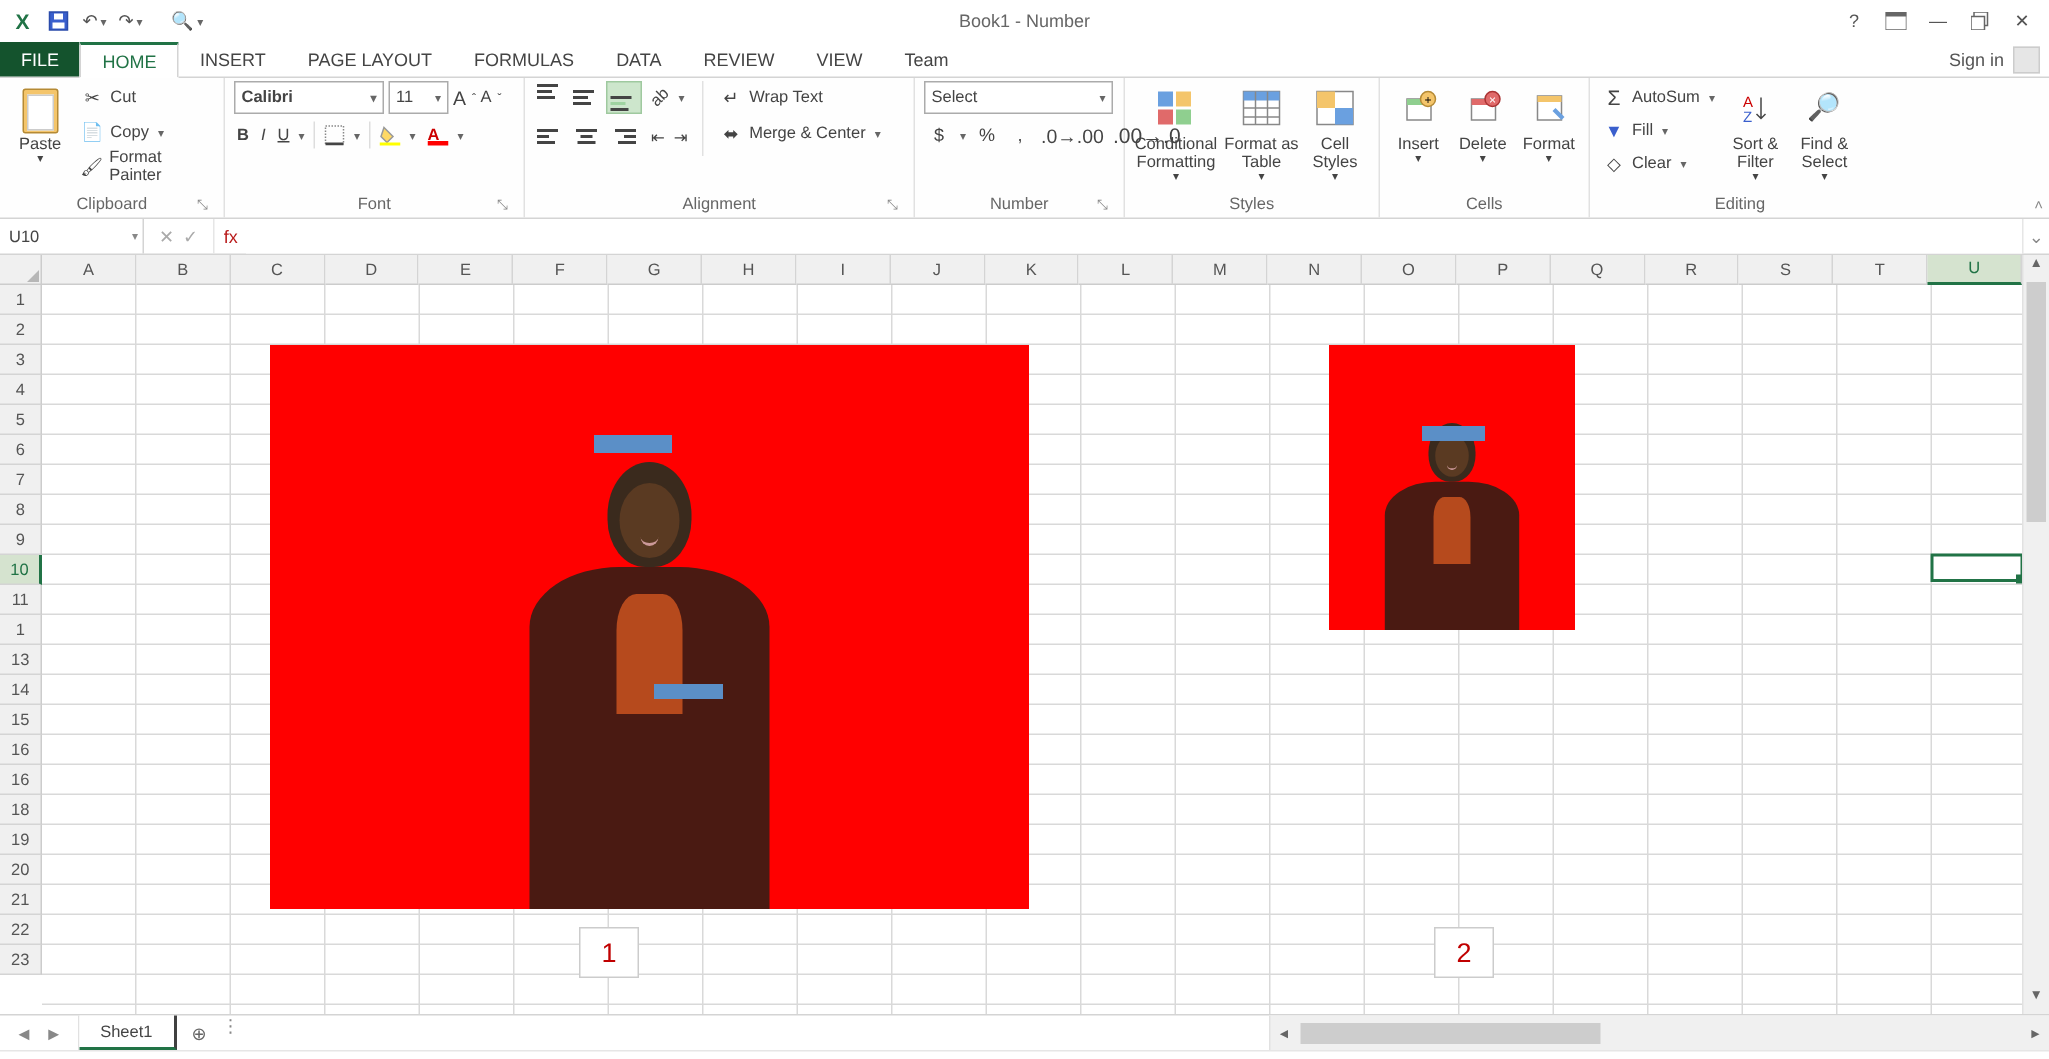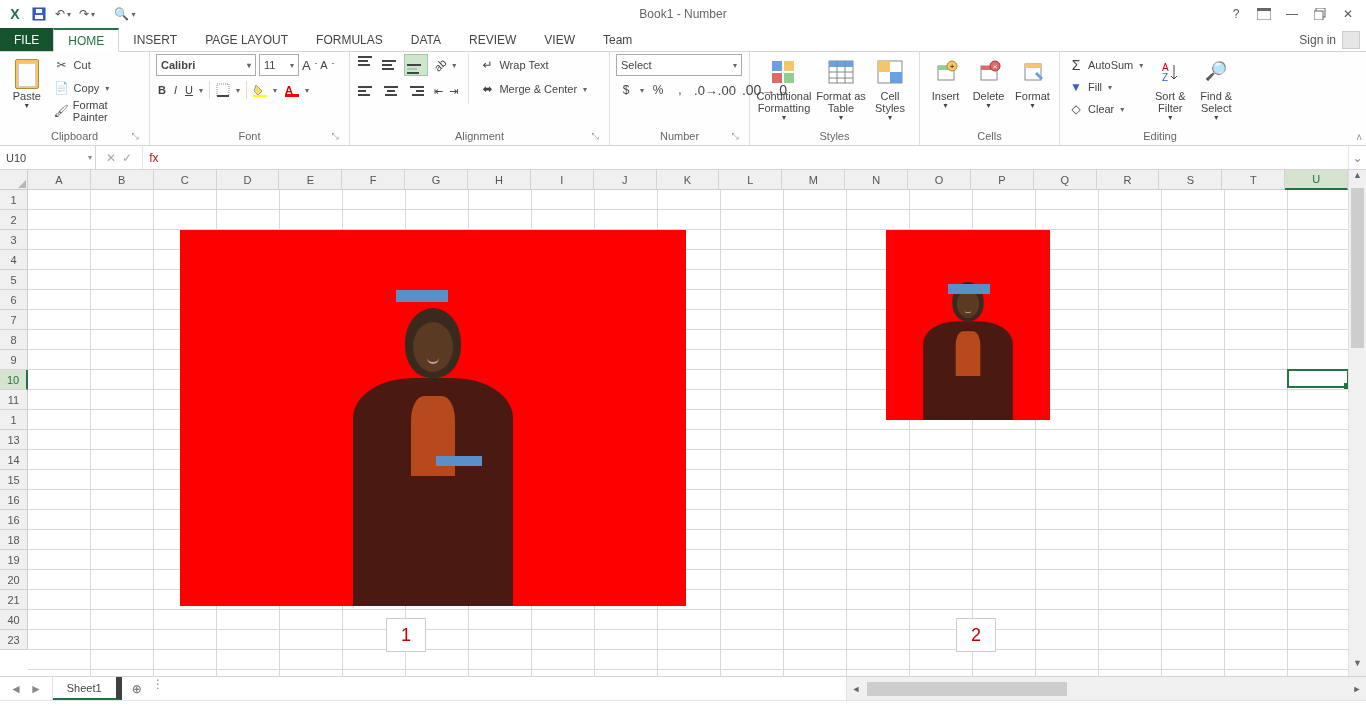--- a/index.html
+++ b/index.html
@@ -97,21 +97,21 @@
 .body-jacket { width:160px; height:230px; background:#4a1a12; border-radius:60px 60px 0 0 / 40px 40px 0 0; position:relative; }
 .shirt { position:absolute; left:50%; transform:translateX(-50%); top:18px; width:44px; height:80px; background:#b64a1d; border-radius:30% 30% 0 0; }
 .namebar { position:absolute; background:#5b8fc7; height:8px; }
 .smile { position:absolute; left:14px; top:36px; width:12px; height:6px; border-bottom:2px solid #c99; border-radius:0 0 10px 10px; }
 
 .label-box { position:absolute; border:1px solid #ccc; background:#fff; width:40px; height:34px; display:flex; align-items:center; justify-content:center; color:#c00000; font-size:18px; z-index:3; }
 
 
 .sheet-tabs { height:24px; border-top:1px solid #d4d4d4; background:#fff; display:flex; align-items:stretch; position:relative; }
 .sheet-nav { display:flex; align-items:center; gap:8px; padding:0 10px; color:#888; border-right:1px solid #e1e1e1; }
-.sheet-tab { padding:0 14px; display:flex; align-items:center; font-size:11px; border-right:6px solid #404040; background:#fff; border-bottom:2px solid #217346; }
+.sheet-tab { padding:0 14px; display:flex; align-items:center; font-size:11px; border-right:2px solid #404040; background:#fff; border-bottom:2px solid #217346; }
 .sheet-add { width:30px; display:flex; align-items:center; justify-content:center; color:#666; }
 .hscroll { margin-left:auto; flex:0 0 520px; display:flex; align-items:center; background:#f0f0f0; border-left:1px solid #e1e1e1; }
 .hscroll .arr { width:18px; text-align:center; font-size:9px; color:#666; }
 .hscroll .track { flex:1; height:14px; position:relative; margin:0 2px; }
 .hscroll .thumb { position:absolute; left:0; top:0; bottom:0; width:200px; background:#cdcdcd; }
 .split-handle { width:10px; color:#888; text-align:center; }
 
 
 .status-bar { height:6px; background:#fff; border-top:1px solid #e6e6e6; }
 
@@ -540,21 +540,21 @@
       <div class="row-h">1</div>
       <div class="row-h">13</div>
       <div class="row-h">14</div>
       <div class="row-h">15</div>
       <div class="row-h">16</div>
       <div class="row-h">16</div>
       <div class="row-h">18</div>
       <div class="row-h">19</div>
       <div class="row-h">20</div>
       <div class="row-h">21</div>
-      <div class="row-h">40</div>
+      <div class="row-h">22</div>
       <div class="row-h">23</div>
     </div>
   <div class="cells">
     <div class="cell-grid" id="cell-grid">
 
       <div class="sel-cell" style="left:1259px; top:179px; width:62px; height:19px"></div>
 
       <div class="photo" style="left:152px; top:40px; width:506px; height:376px">
         <div class="person" style="bottom:-2px">
           <div class="head">

